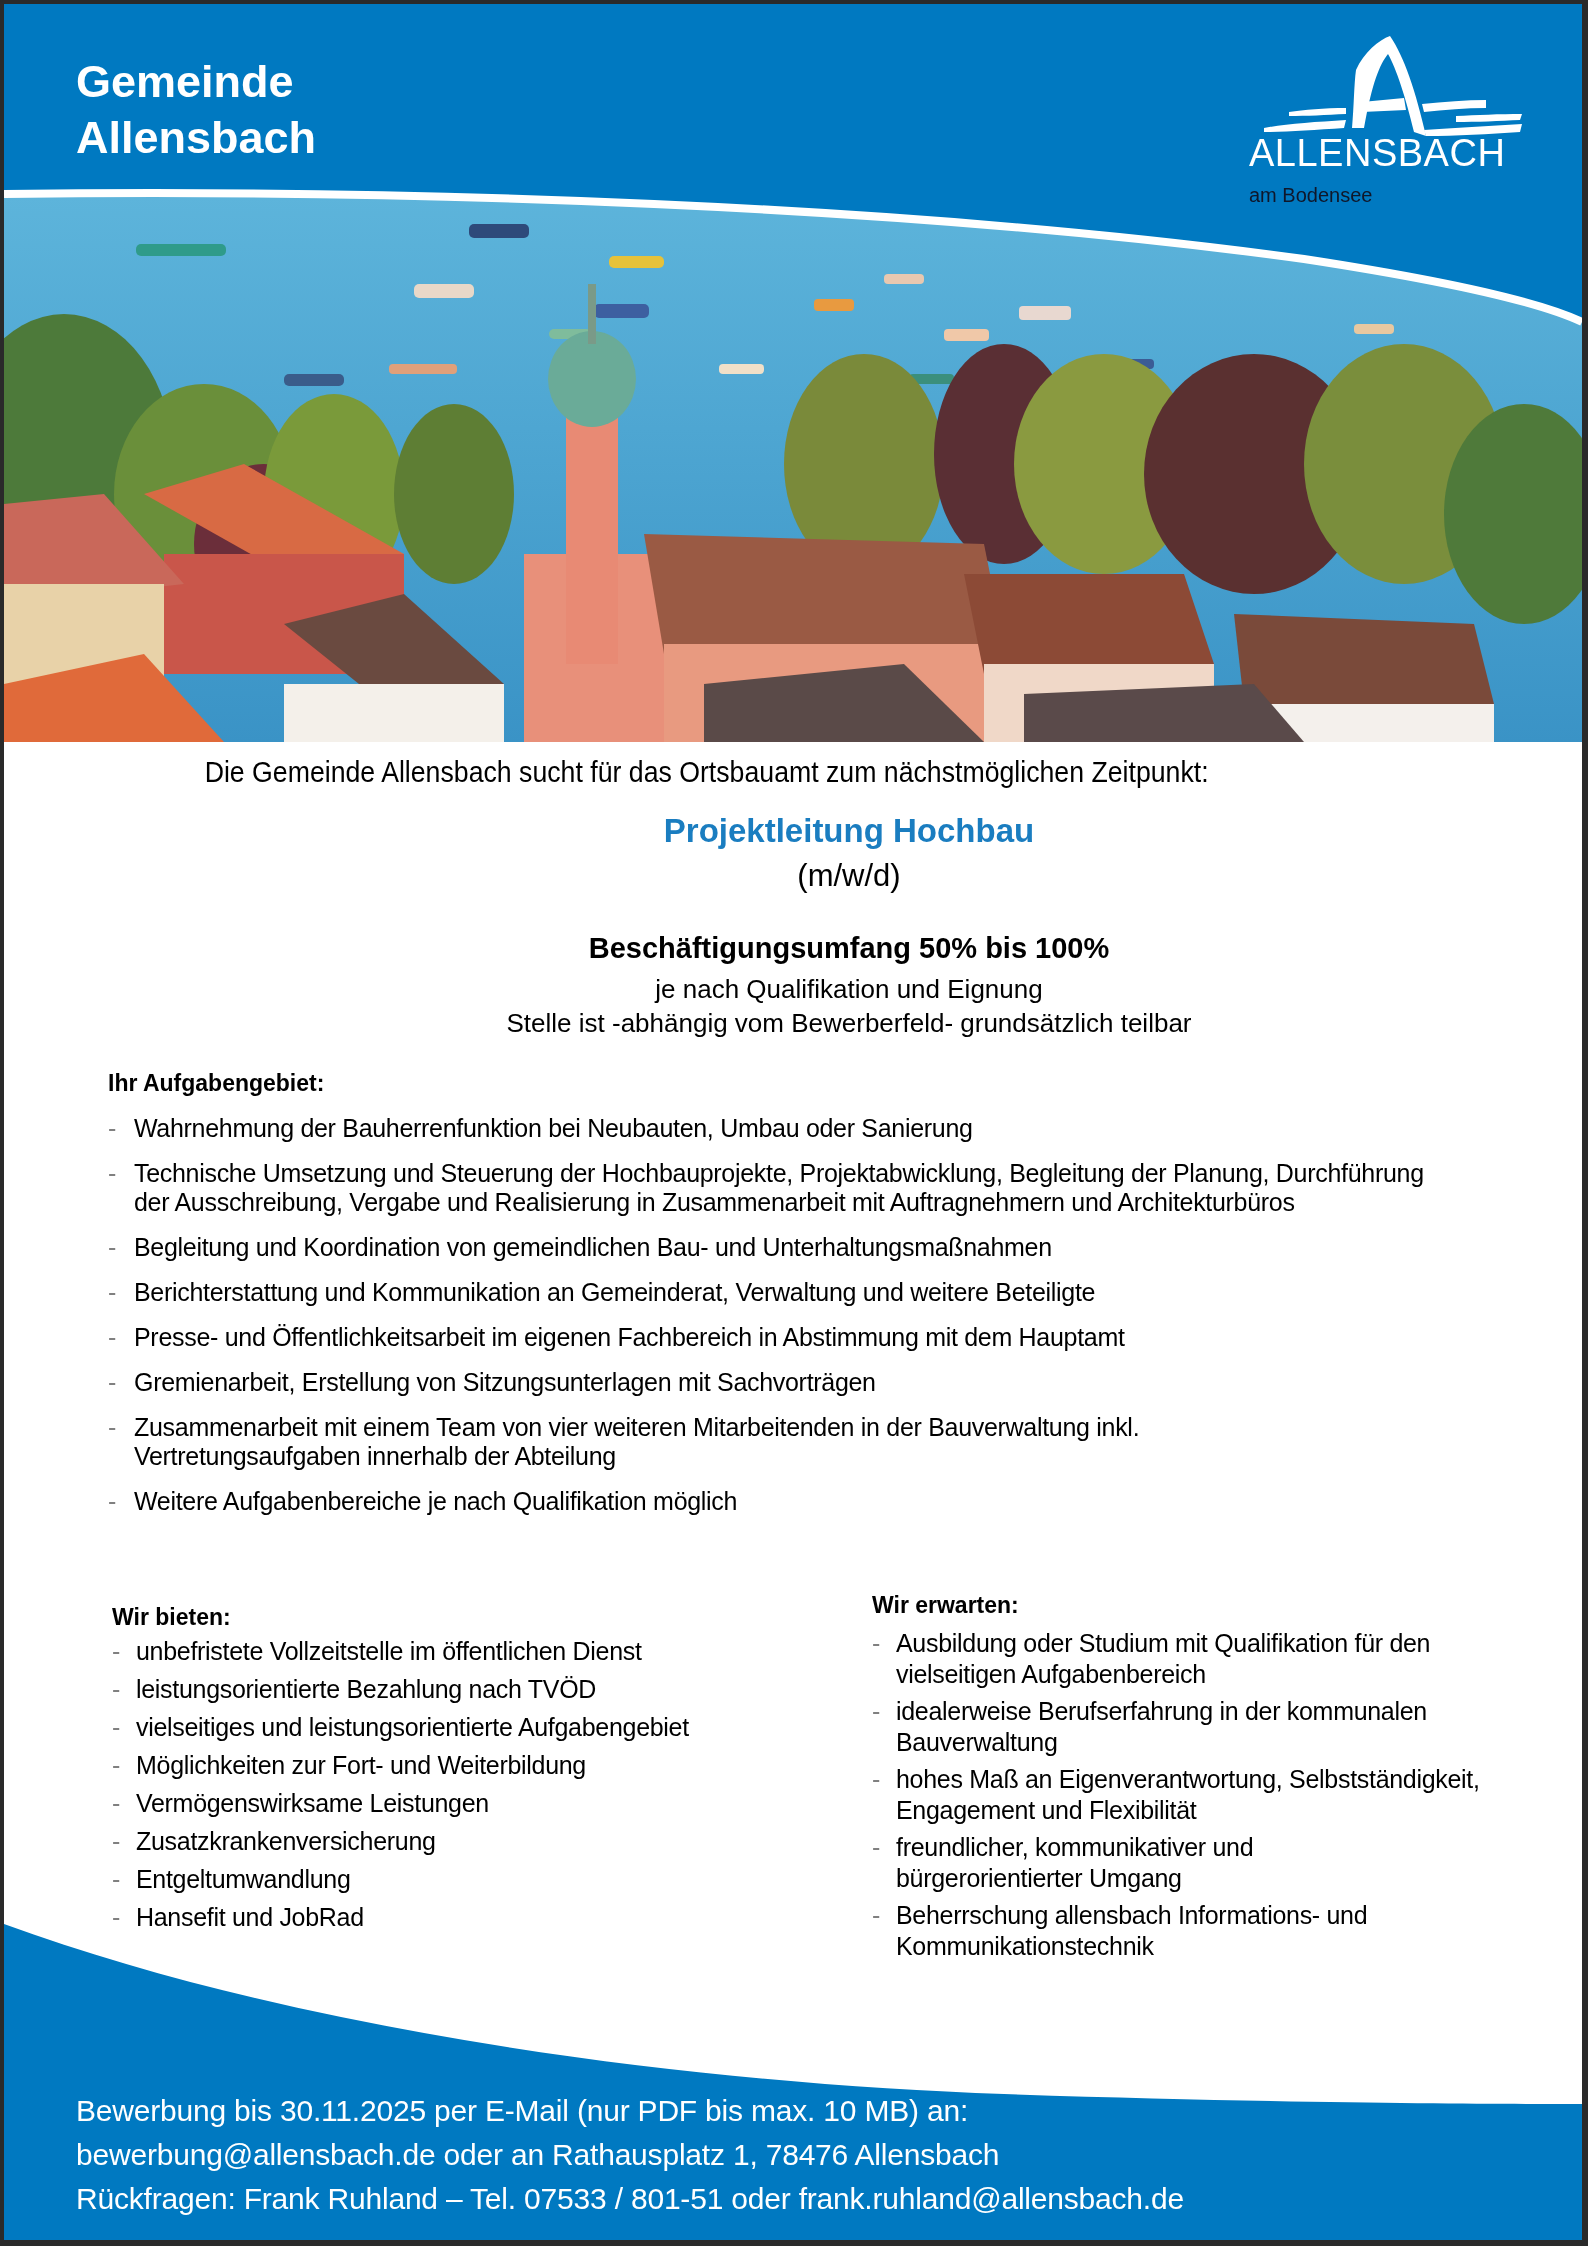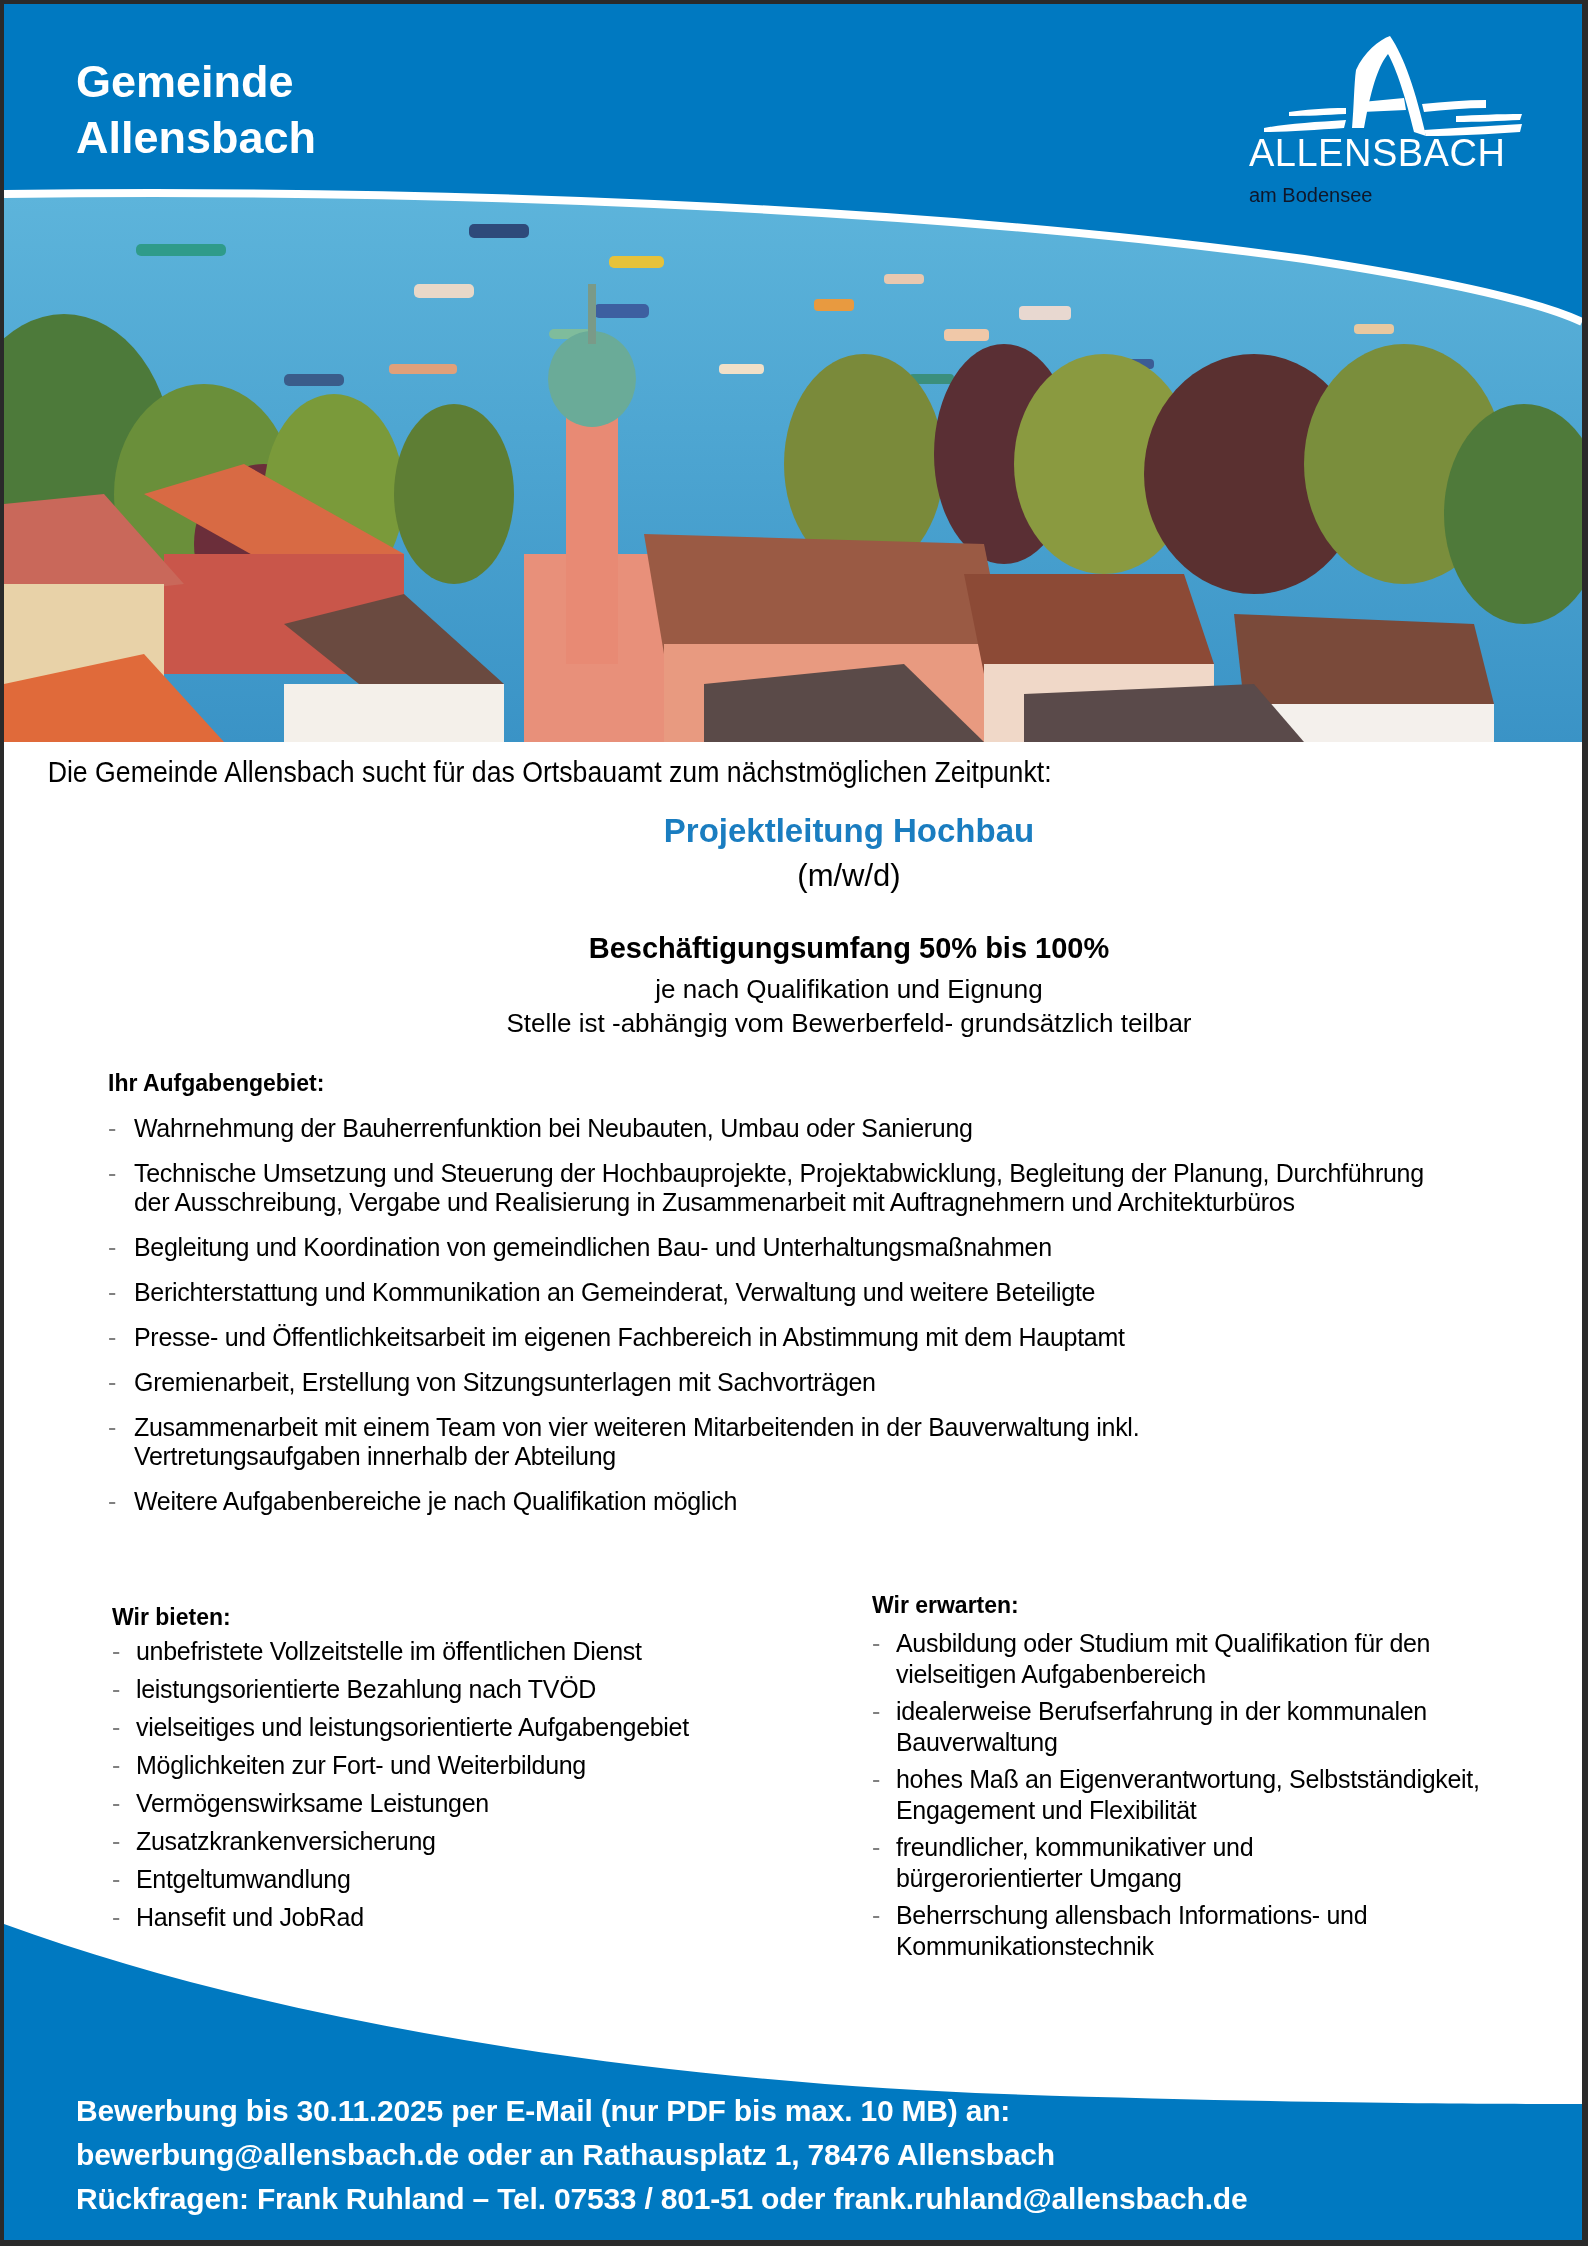--- a/index.html
+++ b/index.html
@@ -11,40 +11,40 @@
   .header svg.bg { position:absolute; left:0; top:0; }
   .header-title { position:absolute; left:72px; top:50px; color:#fff; font-weight:bold; font-size:45px; line-height:56px; }
   .logo { position:absolute; left:1240px; top:28px; width:300px; height:180px; }
   .logo-name { position:absolute; left:1245px; top:128px; color:#fff; font-size:38px; letter-spacing:0.5px; }
   .logo-sub { position:absolute; left:1245px; top:180px; color:#0f172a; font-size:20px; }
 
   
   .photo { position:absolute; left:0; top:160px; width:1578px; height:578px; }
 
   
-  .intro { position:absolute; left:0; top:752px; width:1405px; text-align:left; font-size:29px; color:#000; }
+  .intro { position:absolute; left:0; top:752px; width:1405px; text-align:center; font-size:29px; color:#000; }
   .intro span { display:inline-block; transform:scaleX(0.92); transform-origin:center; }
   .job-title { position:absolute; left:0; top:808px; width:1690px; text-align:center; color:#1a7dc0; font-weight:bold; font-size:33px; }
   .job-gender { position:absolute; left:0; top:854px; width:1690px; text-align:center; color:#000; font-size:31px; }
   .scope { position:absolute; left:0; top:928px; width:1690px; text-align:center; font-weight:bold; font-size:29px; color:#000; }
   .scope-sub { position:absolute; left:0; width:1690px; text-align:center; font-size:26px; color:#000; }
 
   .section-h { position:absolute; color:#000000; font-weight:bold; font-size:23px; }
   .tasks { position:absolute; left:104px; top:1110px; width:1400px; }
   .tasks .item { position:relative; padding-left:26px; font-size:25px; line-height:29px; color:#000; margin-bottom:16px; letter-spacing:-0.3px; }
   .dash { position:absolute; left:0; top:0; color:#808080; }
 
   .col { position:absolute; }
   .col .item { position:relative; padding-left:24px; font-size:25px; line-height:31px; color:#000; margin-bottom:6px; letter-spacing:-0.3px; }
   .col-offer .item { margin-bottom:7px; }
 
   
   .footer { position:absolute; left:0; top:1920px; width:1578px; height:316px; }
   .footer svg { position:absolute; left:0; top:0; }
-  .footer-lines { position:absolute; left:72px; top:165px; color:#fff; font-weight:bold; font-size:30px; line-height:44px; letter-spacing:-0.2px; }
+  .footer-lines { position:absolute; left:72px; top:165px; color:#fff; font-weight:normal; font-size:30px; line-height:44px; letter-spacing:-0.2px; }
 </style>
 </head>
 <body>
 
 <div class="page">
 
   <div class="header">
     <svg class="bg" width="1578" height="330" viewBox="0 0 1578 330">
       <rect x="0" y="0" width="1578" height="330" fill="#0079c1"></rect>
     </svg>

